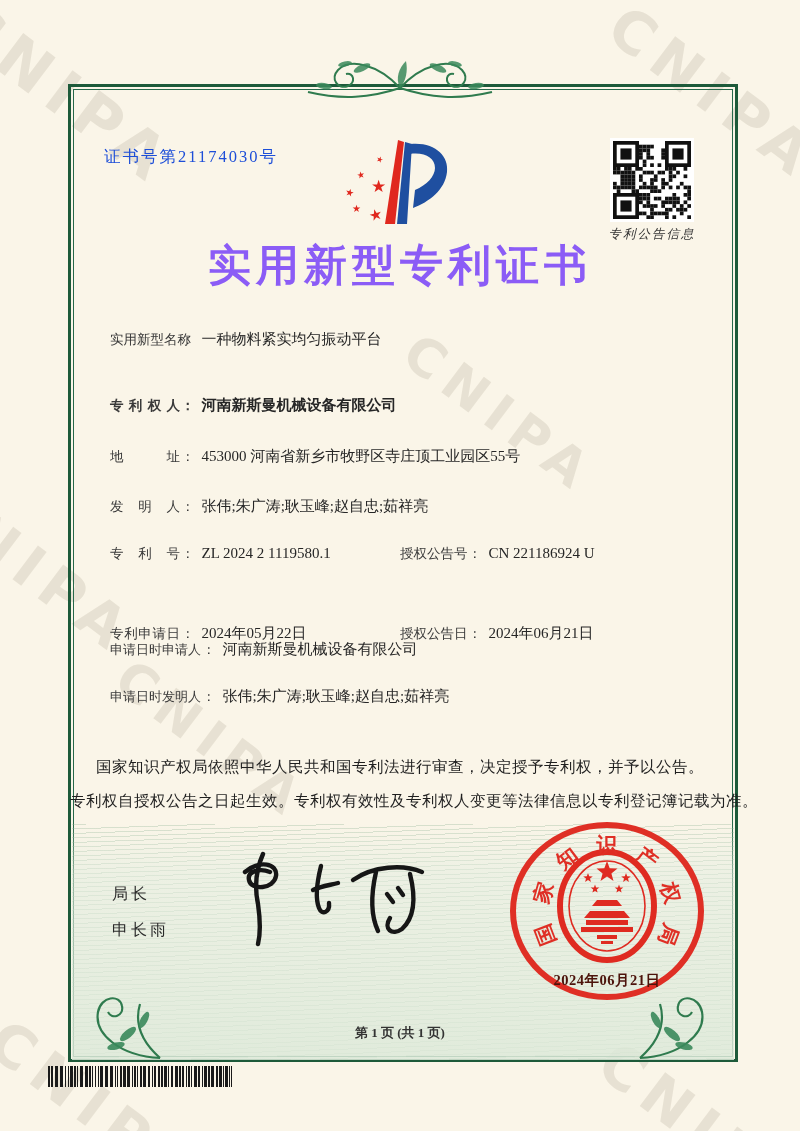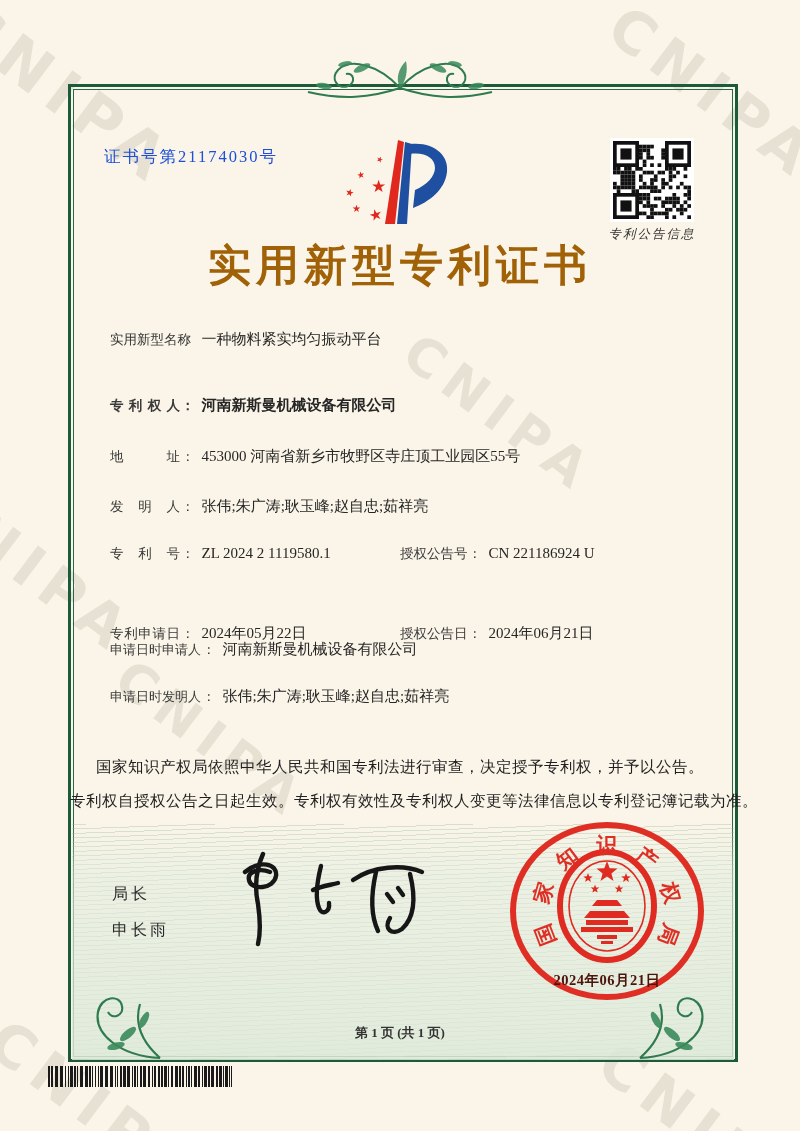--- a/index.html
+++ b/index.html
@@ -28,21 +28,21 @@
     background:
       linear-gradient(180deg, rgba(236,242,232,0) 0px, rgba(226,237,224,.55) 50px, rgba(220,233,217,.85) 100%),
       repeating-linear-gradient(178deg, rgba(145,180,150,.34) 0px, rgba(145,180,150,.34) 1px, rgba(255,255,255,0) 1px, rgba(255,255,255,0) 4.5px);
   }
   .ornament{position:absolute; z-index:3;}
   .cert-no{position:absolute; left:104px; top:146px; font-size:16.5px; letter-spacing:2px; color:#1d4ed8; z-index:4;}
   .logo{position:absolute; left:335px; top:128px; width:135px; height:98px; z-index:4;}
   .logo .star{position:absolute; color:#e0281e; line-height:1; font-family:"DejaVu Sans",sans-serif;}
   .qr{position:absolute; left:610px; top:138px; width:84px; height:84px; background:#fff; padding:3px; box-sizing:border-box; z-index:4;}
   .qr-label{position:absolute; left:594px; top:226px; width:116px; text-align:center; font-size:12.5px; letter-spacing:2px; color:#333; font-style:italic; z-index:4;}
-  .title{position:absolute; left:0; top:237px; width:800px; text-align:center; font-size:43px; font-weight:900; letter-spacing:5px; color:#a16207; z-index:4;}
+  .title{position:absolute; left:0; top:237px; width:800px; text-align:center; font-size:43px; font-weight:900; letter-spacing:5px; color:#8b5cf6; z-index:4;}
   .frow{position:absolute; left:110px; width:620px; font-size:15px; color:#2e2e2e; z-index:4; white-space:nowrap;}
   .flabel{display:inline-block; width:70px; text-align:justify; text-align-last:justify; font-size:13.5px; color:#3a3a3a; vertical-align:baseline;}
   .flabel.wide{width:auto; text-align-last:auto; font-size:13px;}
   .fcolon{font-size:13.5px; color:#3a3a3a; margin:0 7px 0 1px;}
   .fvalue{font-size:15px; color:#262626;}
   .fcol2{position:absolute; left:290px; top:0;}
   .notice{position:absolute; left:70px; width:660px; text-align:center; font-size:15.5px; color:#1f1f1f; letter-spacing:.5px; z-index:4; white-space:nowrap;}
   .signer{position:absolute; left:112px; font-size:16px; color:#2a2a2a; letter-spacing:3px; z-index:4;}
   .signature{position:absolute; left:225px; top:838px; z-index:4;}
   .seal{position:absolute; left:510px; top:822px; width:194px; height:178px; z-index:5;}

